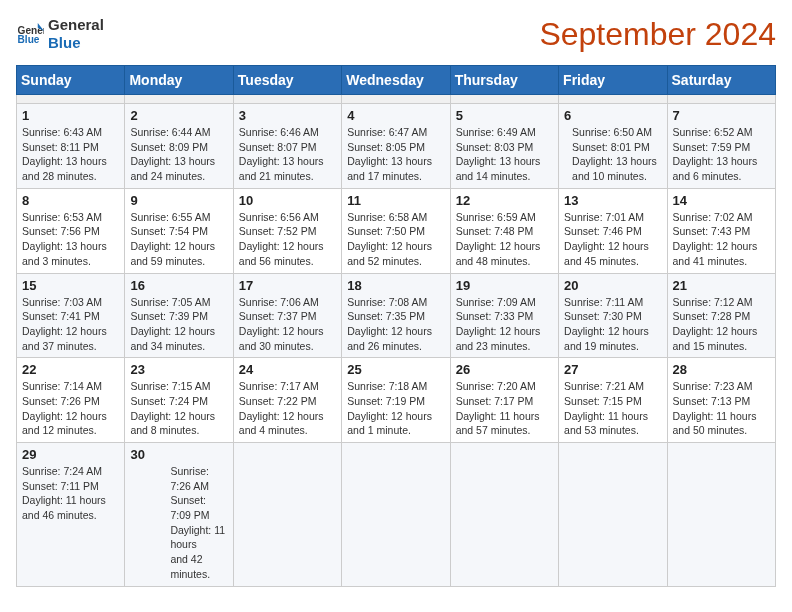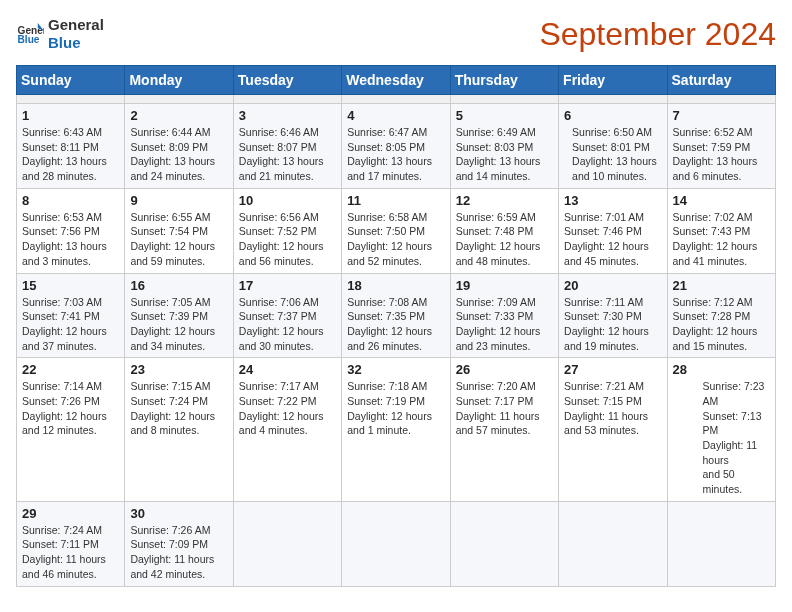--- a/index.html
+++ b/index.html
@@ -289,21 +289,21 @@
 and 8 minutes.</div>
         </td>
         <td>
           <span class="day-num">24</span>
           <div class="day-info" style="white-space: pre-line;">Sunrise: 7:17 AM
 Sunset: 7:22 PM
 Daylight: 12 hours
 and 4 minutes.</div>
         </td>
         <td>
-          <span class="day-num">32</span>
+          <span class="day-num">25</span>
           <div class="day-info" style="white-space: pre-line;">Sunrise: 7:18 AM
 Sunset: 7:19 PM
 Daylight: 12 hours
 and 1 minute.</div>
         </td>
         <td>
           <span class="day-num">26</span>
           <div class="day-info" style="white-space: pre-line;">Sunrise: 7:20 AM
 Sunset: 7:17 PM
 Daylight: 11 hours
@@ -311,37 +311,37 @@
         </td>
         <td>
           <span class="day-num">27</span>
           <div class="day-info" style="white-space: pre-line;">Sunrise: 7:21 AM
 Sunset: 7:15 PM
 Daylight: 11 hours
 and 53 minutes.</div>
         </td>
         <td>
           <span class="day-num">28</span>
-          <div class="day-info" style="white-space: pre-line; margin-left: 30px;">Sunrise: 7:23 AM
+          <div class="day-info" style="white-space: pre-line;">Sunrise: 7:23 AM
 Sunset: 7:13 PM
 Daylight: 11 hours
 and 50 minutes.</div>
         </td>
       </tr>
       <tr>
         <td>
           <span class="day-num">29</span>
           <div class="day-info" style="white-space: pre-line;">Sunrise: 7:24 AM
 Sunset: 7:11 PM
 Daylight: 11 hours
 and 46 minutes.</div>
         </td>
         <td>
           <span class="day-num">30</span>
-          <div class="day-info" style="white-space: pre-line;">Sunrise: 7:26 AM
+          <div class="day-info" style="white-space: pre-line; margin-left: 40px;">Sunrise: 7:26 AM
 Sunset: 7:09 PM
 Daylight: 11 hours
 and 42 minutes.</div>
         </td>
         <td class="empty"></td>
         <td class="empty"></td>
         <td class="empty"></td>
         <td class="empty"></td>
         <td class="empty"></td>
       </tr>

